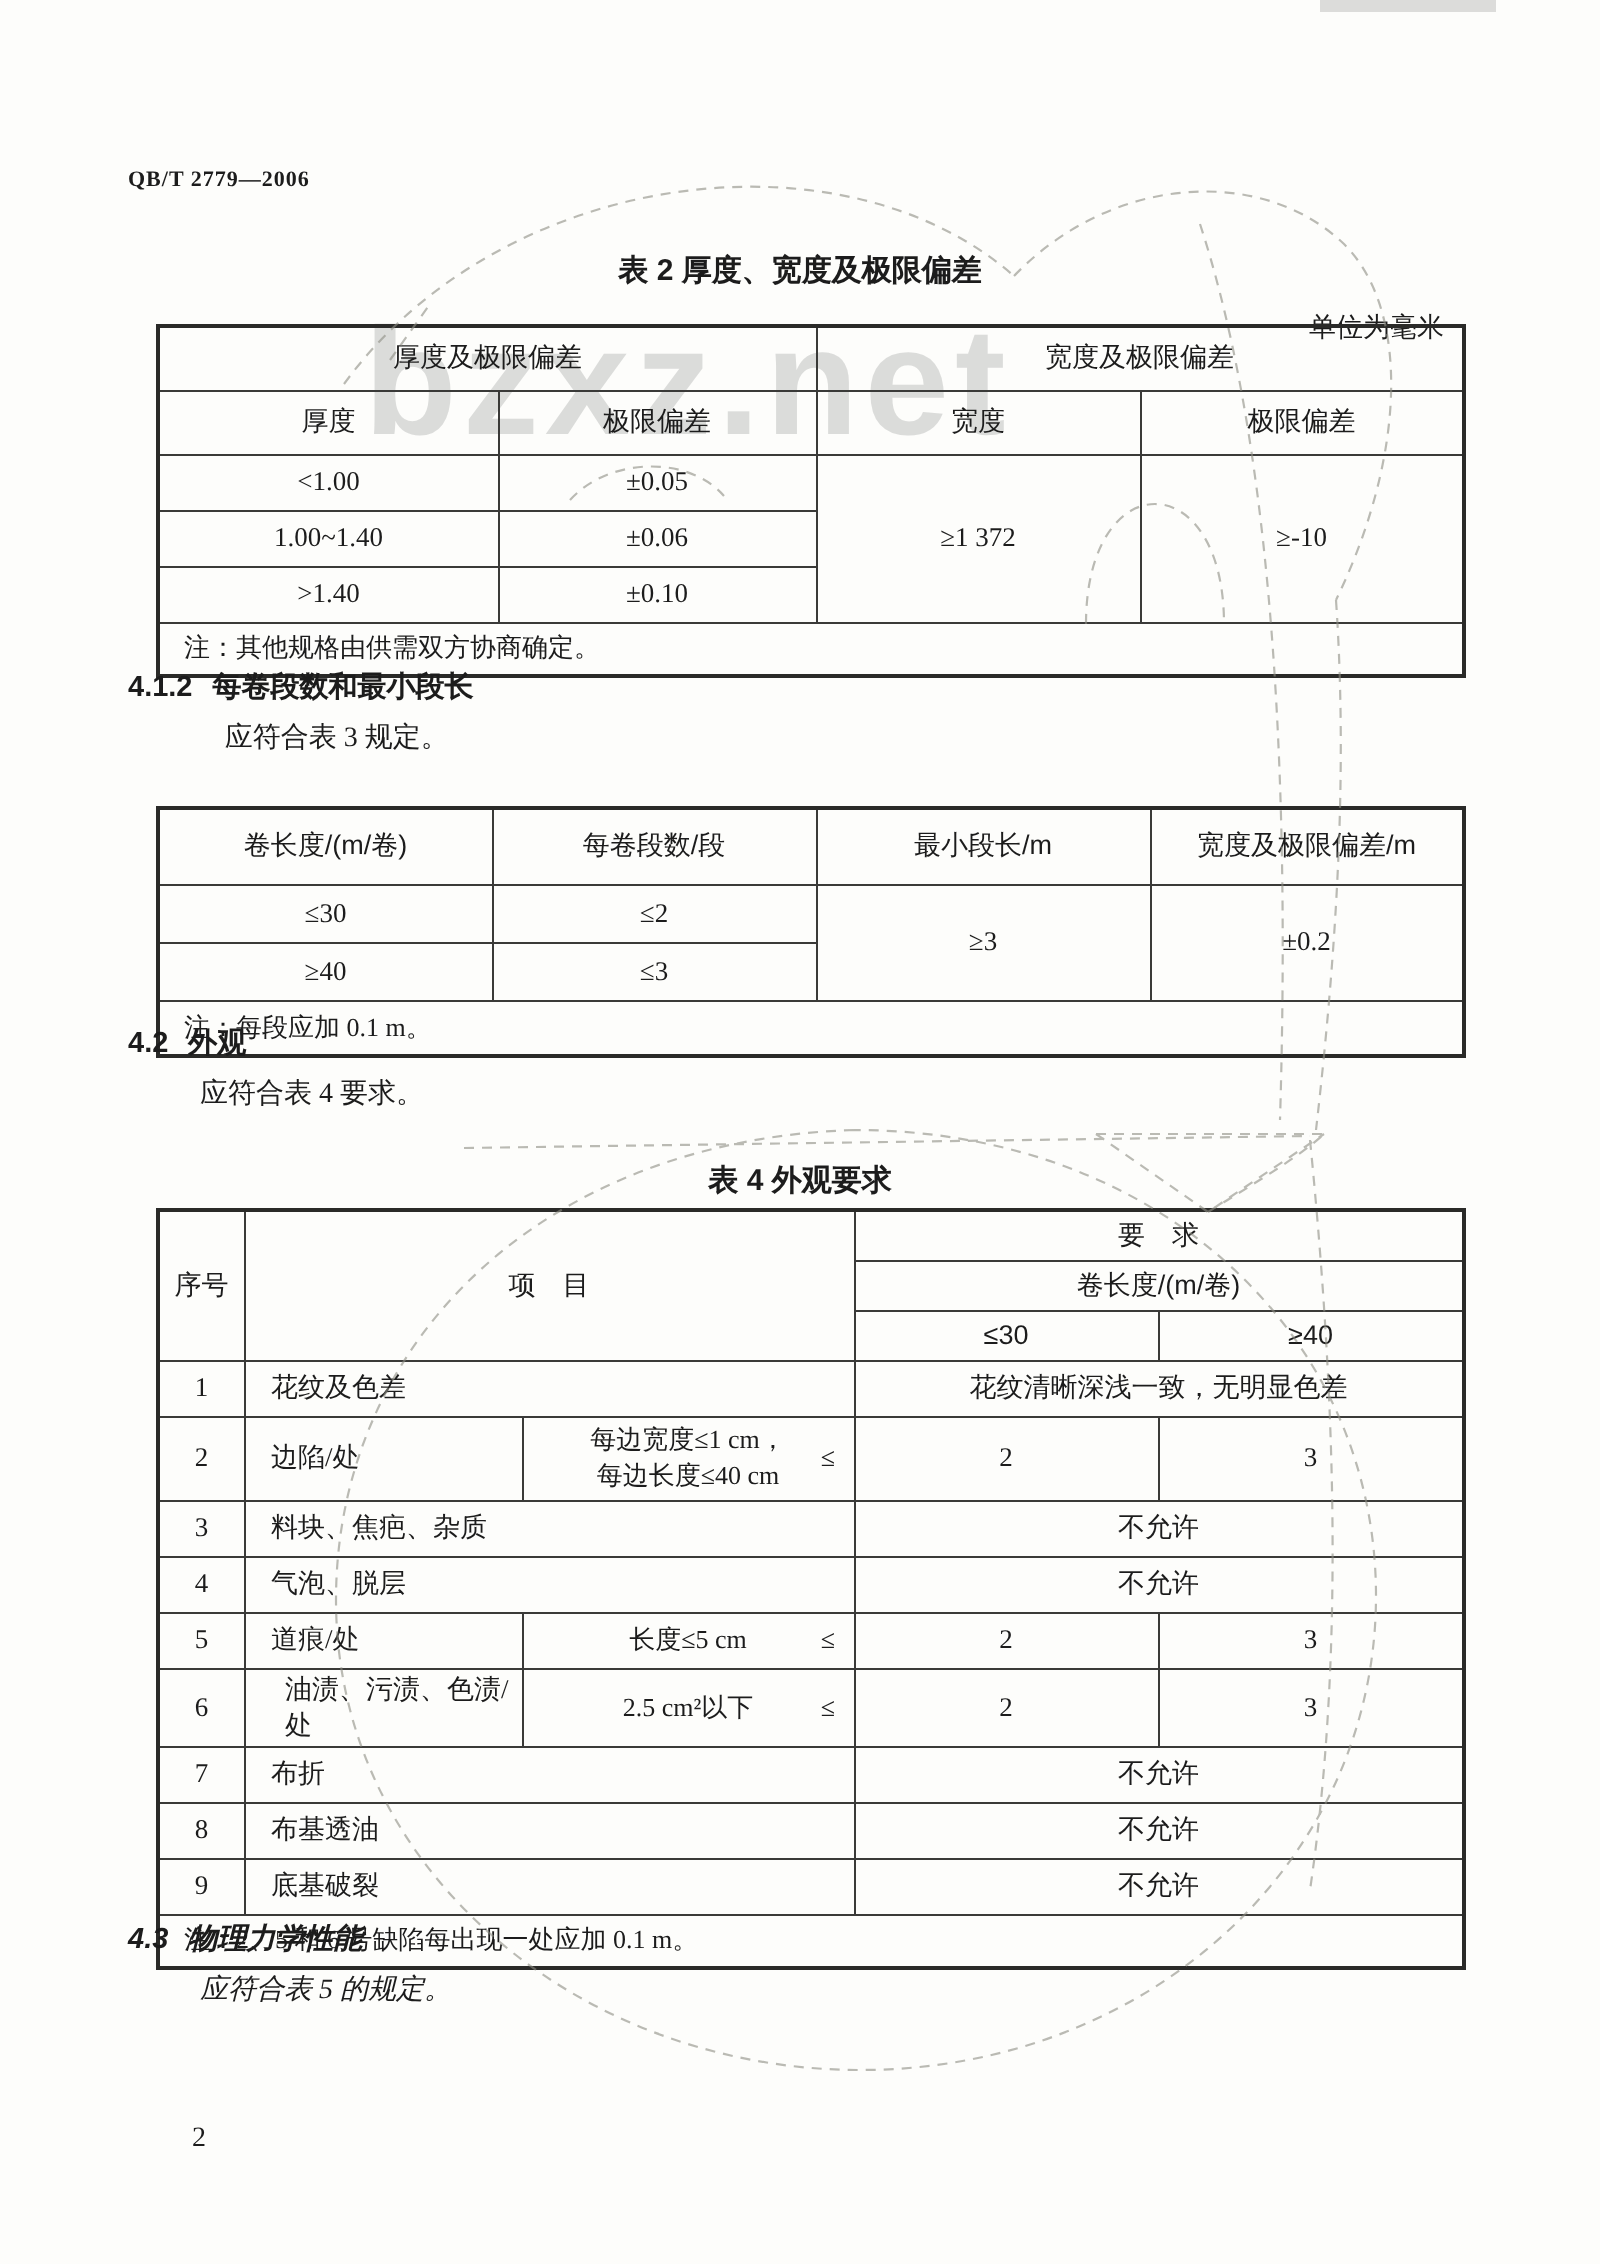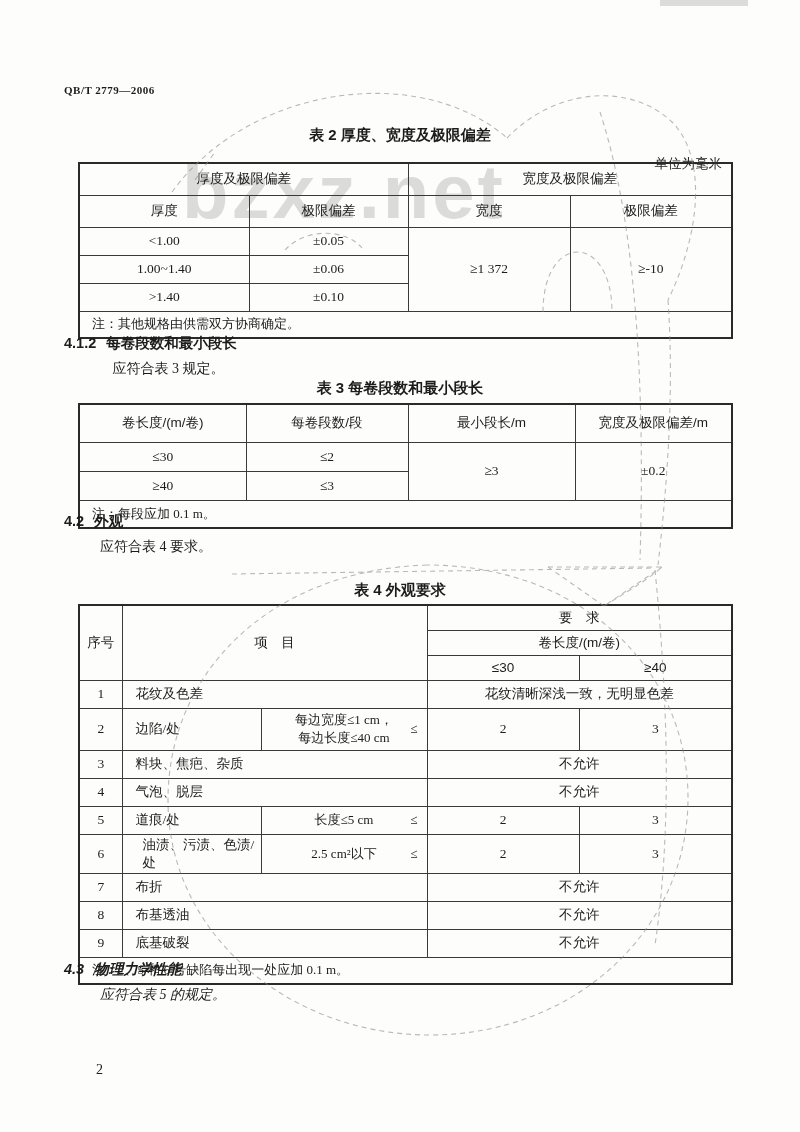--- a/index.html
+++ b/index.html
@@ -106,21 +106,20 @@
   </tbody>
     </table>
 
   <div class="sec" style="top:334px;text-align:center;">
     <div class="h">
       <span class="num">4.1.2</span><span>每卷段数和最小段长</span>
     </div>
     <div class="b">应符合表 3 规定。</div>
   </div>
 
-  <div class="tbl-caption" style="top:379px;">表 3  每卷段数和最小段长</div>
 
   <table class="t3">
     <colgroup>
         <col style="width:167px">
         <col style="width:162px">
         <col style="width:167px">
         <col style="width:157px">
       </colgroup>
     <tbody>
         <tr style="height:38px">

